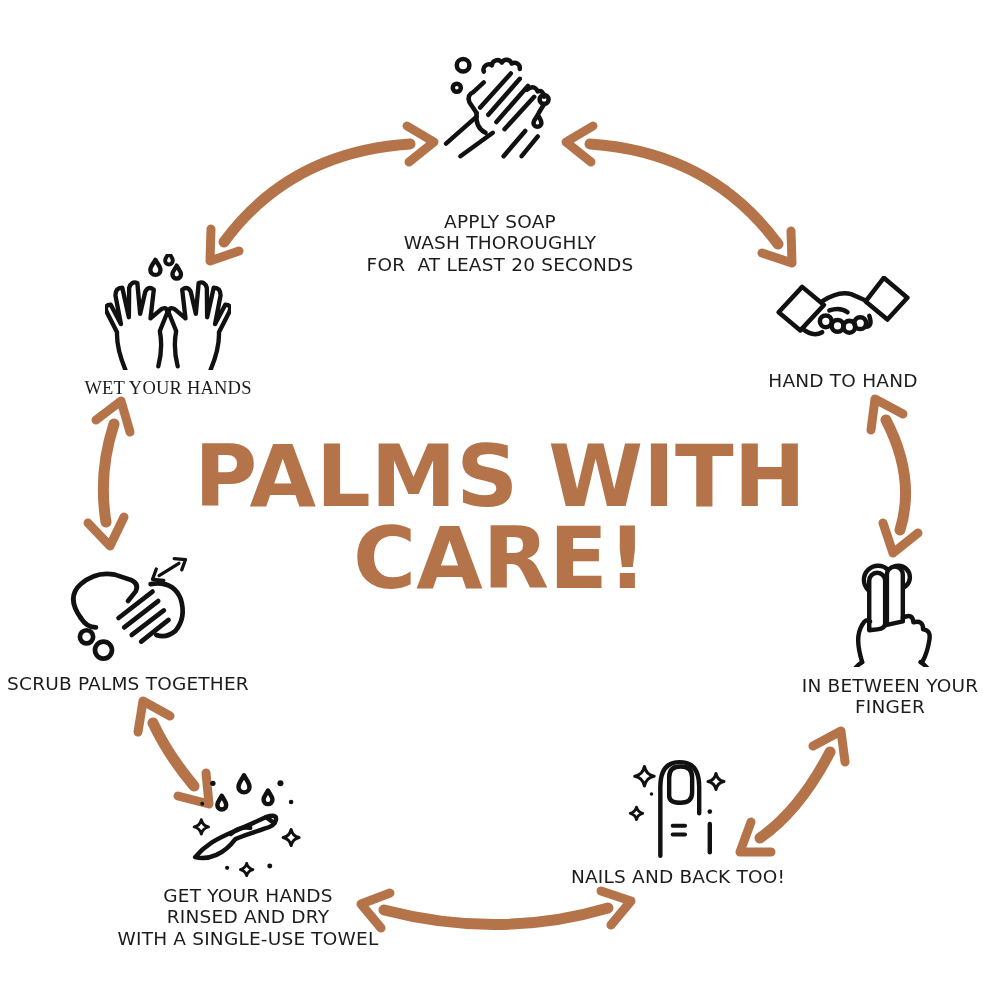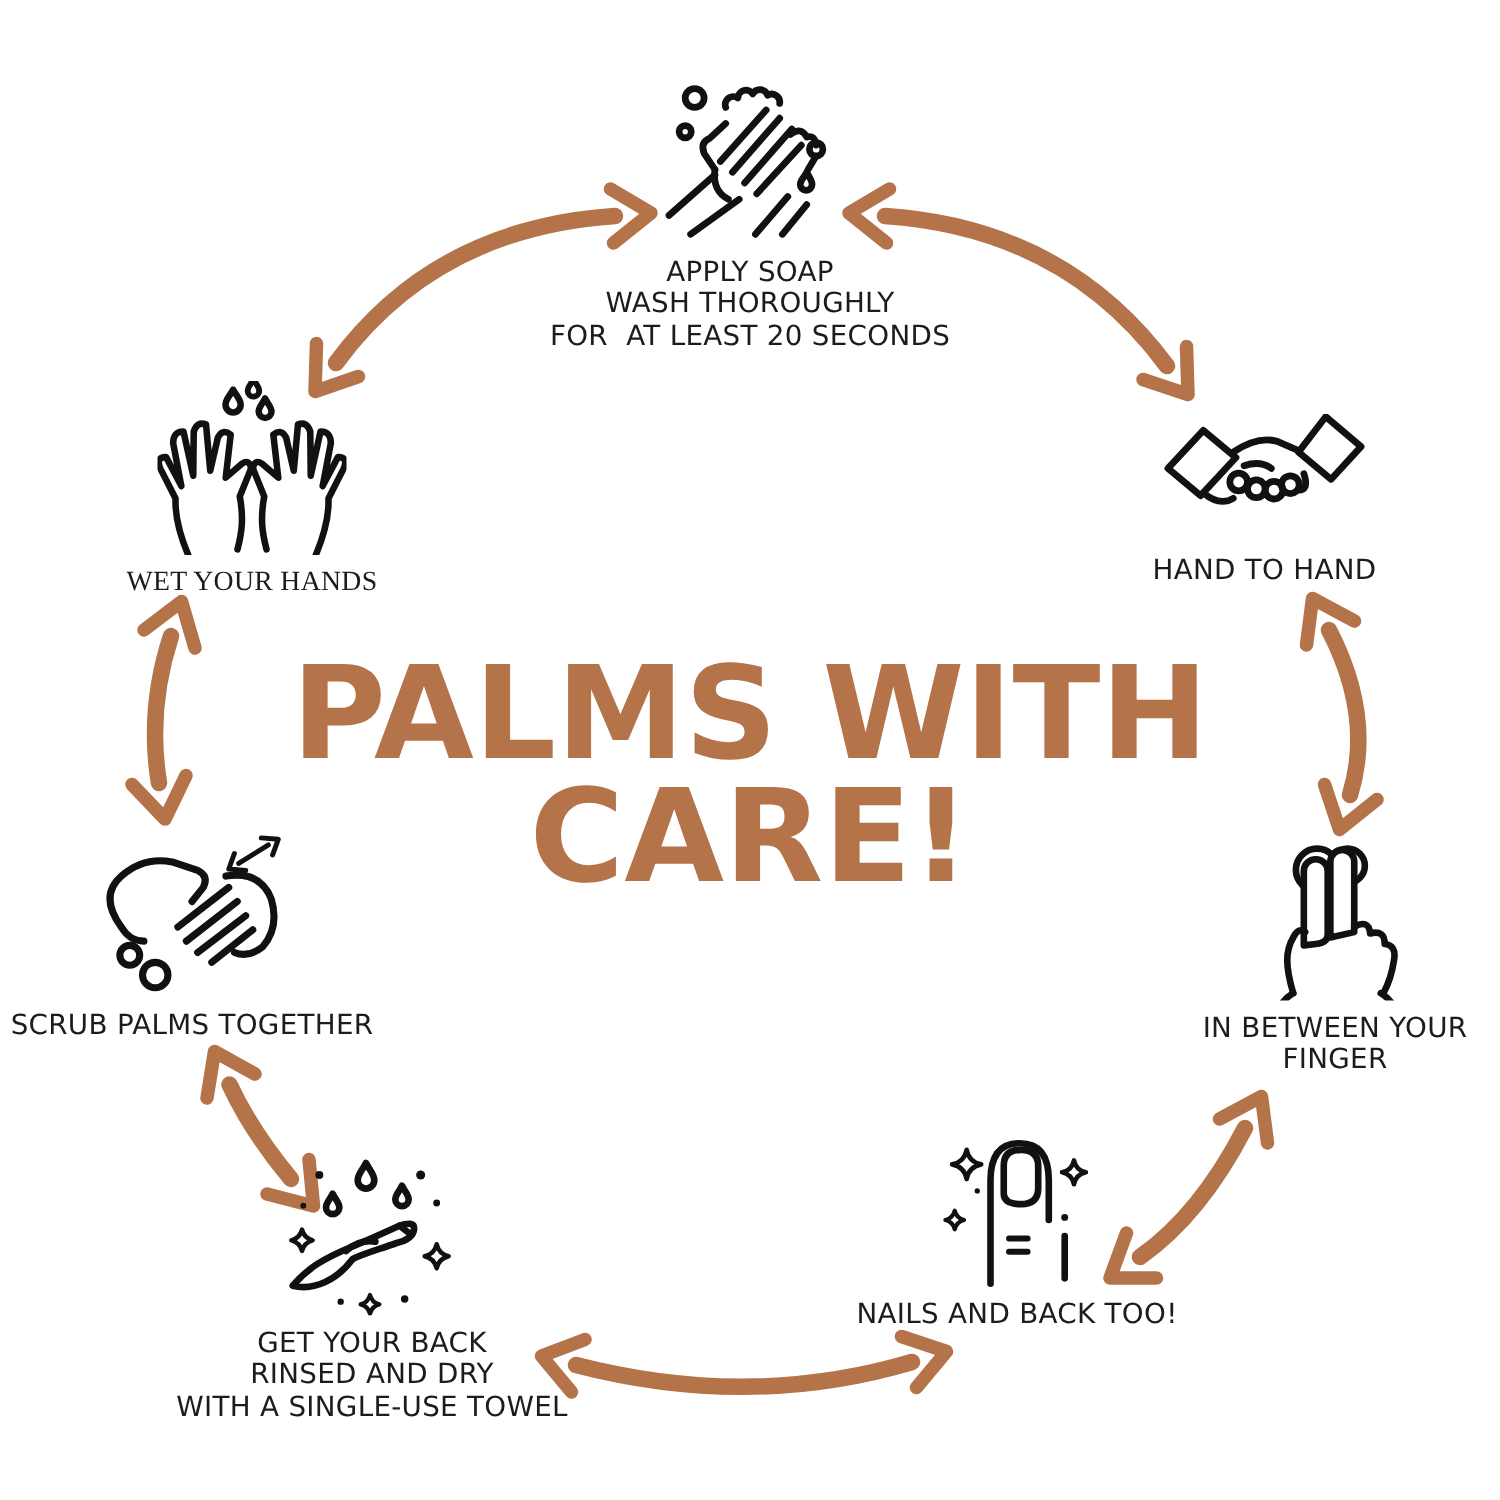--- a/index.html
+++ b/index.html
@@ -67,21 +67,21 @@
     <g>
       <path class="shaft" d="M114,424 Q98,473 106,522"></path>
       <path class="head" d="M130,432 L121,401 L96,420"></path>
       <path class="head" d="M88,523 L110,546 L124,517"></path>
     </g>
   </svg>
 
   <h1 class="title">PALMS WITH
 CARE!</h1>
 
-  <div class="step" style="left:500px;top:50px;">
+  <div class="step" style="left:500px;top:50px;gap:40px;">
     <svg class="icon" width="126" viewBox="0 0 140 125">
       <g stroke-width="5">
         <circle cx="29" cy="17" r="7"></circle>
         <circle cx="22" cy="42" r="4.5"></circle>
         <circle cx="119" cy="55" r="5"></circle>
         <path d="M0,-7 C2,-3 4,-1 4,2 A4.4,4.4 0 1 1 -4.8,2 C-4.8,-1 -2,-3 0,-7 Z" transform="translate(112,79)"></path>
         <path d="M52,24 a6,6 0 0 1 9,-7 a6,6 0 0 1 11,-3 a6,6 0 0 1 11,1 a6,6 0 0 1 9,6"></path>
         <path d="M48,64 L82,26"></path>
         <path d="M57,72 L92,32"></path>
         <path d="M66,80 L101,40"></path>
@@ -167,21 +167,21 @@
         <circle cx="44" cy="110" r="2.4" fill="#111111" stroke="none"></circle>
         <circle cx="92" cy="108" r="2.8" fill="#111111" stroke="none"></circle>
         <path d="M0,-8 Q1.6,-1.6 8,0 Q1.6,1.6 0,8 Q-1.6,1.6 -8,0 Q-1.6,-1.6 0,-8 Z" stroke-width="3.4" transform="translate(15,64)"></path>
         <path d="M0,-9 Q1.7,-1.7 9,0 Q1.7,1.7 0,9 Q-1.7,1.7 -9,0 Q-1.7,-1.7 0,-9 Z" stroke-width="3.4" transform="translate(116,76)"></path>
         <path d="M0,-7 Q1.4,-1.4 7,0 Q1.4,1.4 0,7 Q-1.4,1.4 -7,0 Q-1.4,-1.4 0,-7 Z" stroke-width="3.2" transform="translate(66,112)"></path>
         <path d="M8,98 C20,84 32,78 45,72 C59,66 75,59 88,53 Q100,49 99,56 Q98,63 86,66 C72,71 61,74 53,78 C41,94 24,102 8,98 Z"></path>
         <path d="M48,72 Q58,63 70,65"></path>
         <path d="M88,53 L96,59"></path>
       </g>
     </svg>
-    <div class="label">GET YOUR BACK
+    <div class="label">GET YOUR HANDS
 RINSED AND DRY
 WITH A SINGLE-USE TOWEL</div>
   </div>
 
   <div class="step" style="left:128px;top:552px;">
     <svg class="icon" width="132" viewBox="0 0 140 120">
       <g stroke-width="5">
         <path d="M103,25 L124,12" stroke-width="3.5"></path>
         <path d="M108,30 L96,29 L100,18" stroke-width="3.5"></path>
         <path d="M127,19 L131,8 L119,7" stroke-width="3.5"></path>

